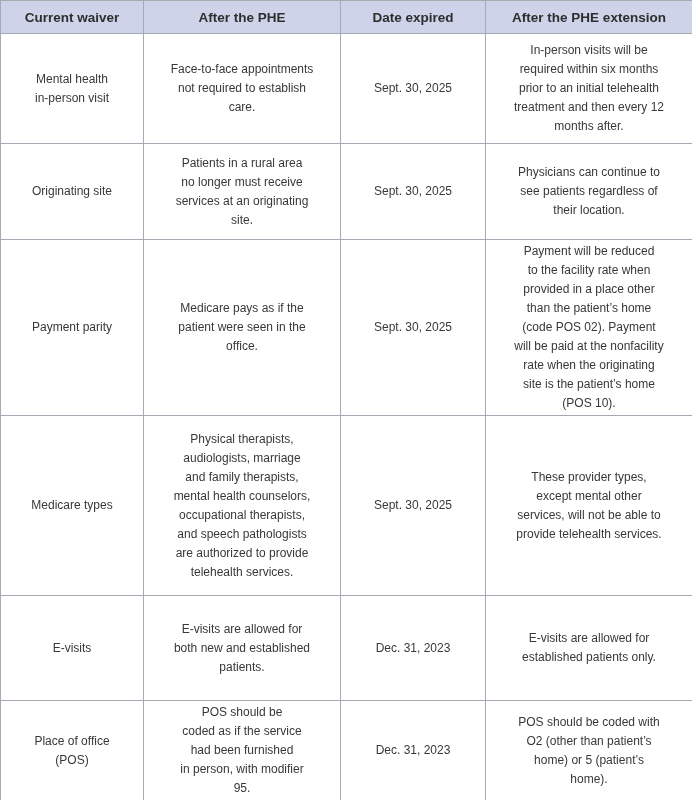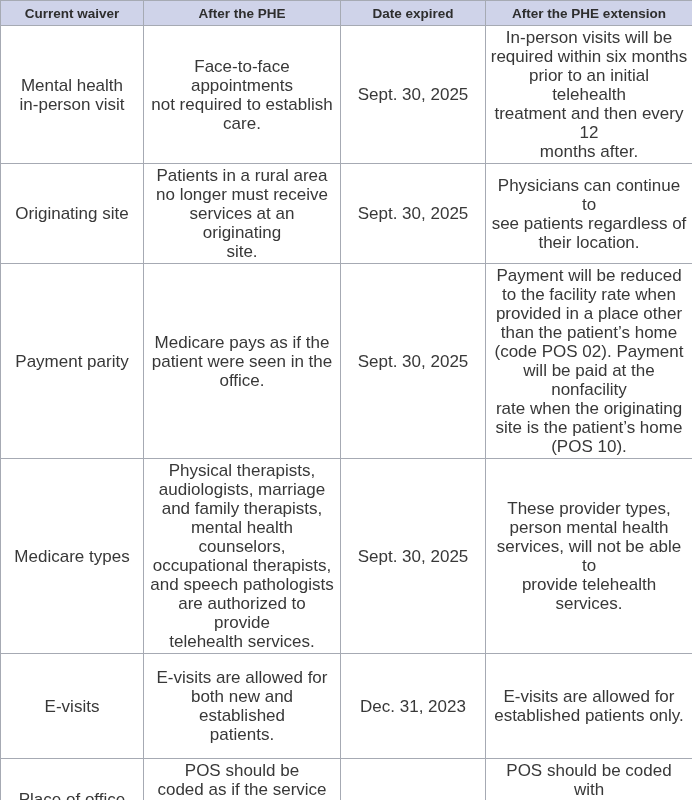--- a/index.html
+++ b/index.html
@@ -20,41 +20,41 @@
     border-collapse: collapse;
     table-layout: fixed;
     border: 1px solid #8f939d;
   }
   .waiver-table th,
   .waiver-table td {
     border: 1px solid #a6aab3;
     text-align: center;
     vertical-align: middle;
     color: #383838;
-    font-size: 17px;
+    font-size: 12px;
     line-height: 19px;
     padding: 2px 4px;
     white-space: pre-line;
     overflow: hidden;
   }
   .waiver-table th {
     background: #cfd3e9;
     color: #2e2e2e;
     font-weight: bold;
     font-size: 13.5px;
     white-space: normal;
     padding: 2px 3px;
   }
   
   col.c0 { width: 143px; }
   col.c1 { width: 197px; }
   col.c2 { width: 145px; }
   col.c3 { width: 207px; }
   
-  thead tr            { height: 25px;  }
+  thead tr            { height: 33px;  }
   tbody tr:nth-child(1) { height: 110px; }
   tbody tr:nth-child(2) { height: 96px;  }
   tbody tr:nth-child(3) { height: 172px; }
   tbody tr:nth-child(4) { height: 180px; }
   tbody tr:nth-child(5) { height: 105px; }
   tbody tr:nth-child(6) { height: 100px; }
 </style>
 </head>
 <body>
 
@@ -120,21 +120,21 @@
         <td>Physical therapists,
 audiologists, marriage
 and family therapists,
 mental health counselors,
 occupational therapists,
 and speech pathologists
 are authorized to provide
 telehealth services.</td>
         <td>Sept. 30, 2025</td>
         <td>These provider types,
-person mental health
+except mental other
 services, will not be able to
 provide telehealth services.</td>
       </tr>
       <tr>
         <td>E-visits</td>
         <td>E-visits are allowed for
 both new and established
 patients.</td>
         <td>Dec. 31, 2023</td>
         <td>E-visits are allowed for

